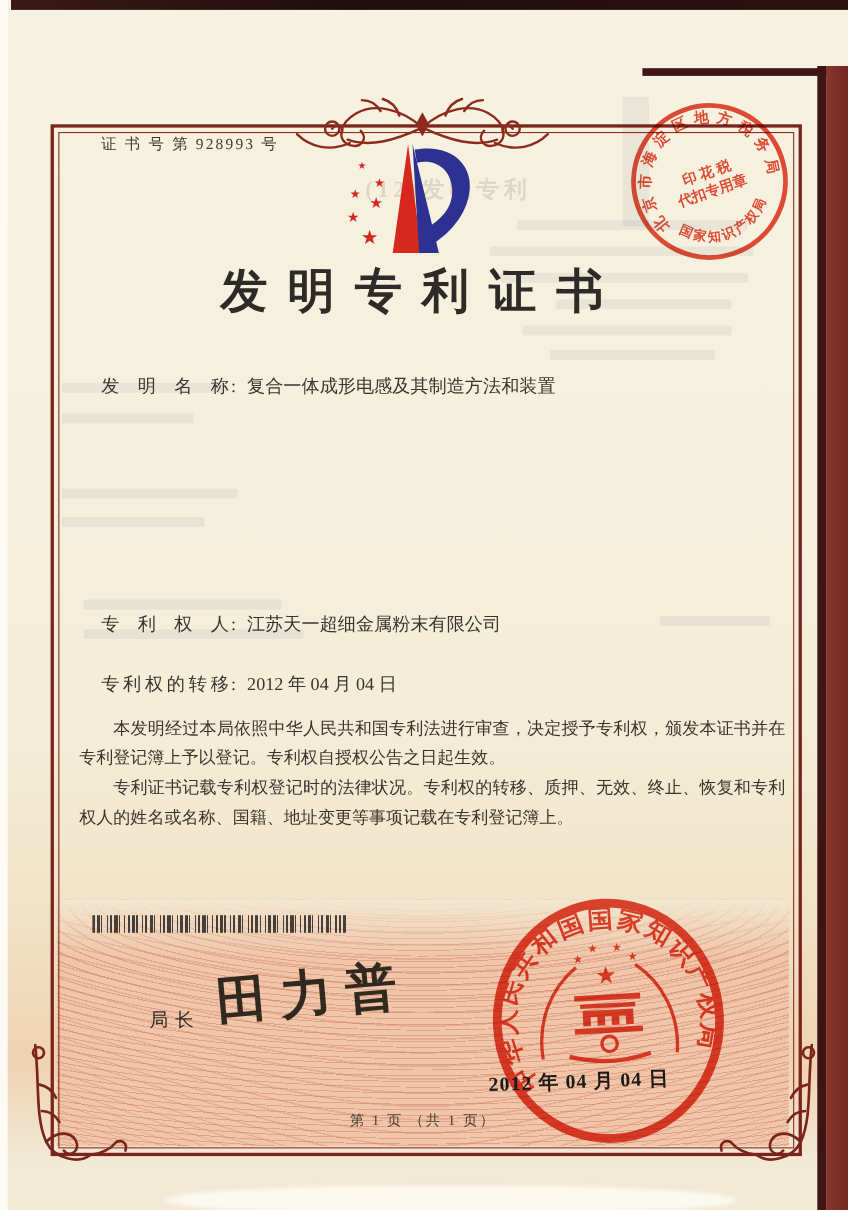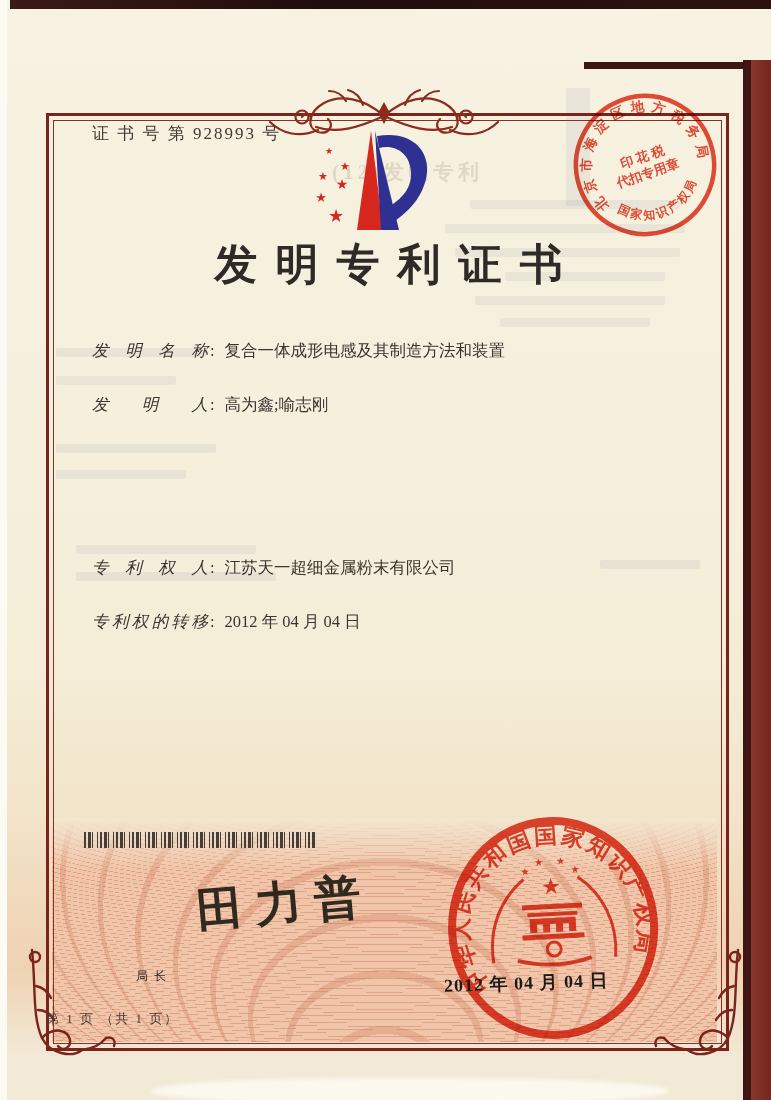--- a/index.html
+++ b/index.html
@@ -36,51 +36,51 @@
   .corner{position:absolute;z-index:4;}
   .corner.bl{left:24px;top:946px;}
   .corner.br{left:650px;top:946px;transform:scaleX(-1);}
 
   
   .ghost-heading{position:absolute;left:332px;top:158px;z-index:1;font-size:21px;font-weight:bold;
     color:#8a7f63;opacity:.22;letter-spacing:4px;filter:blur(.4px);}
   .ghost-bar{position:absolute;background:#76809b;opacity:.10;border-radius:2px;filter:blur(.7px);z-index:1;}
 
   
-  .cert-no{position:absolute;left:92px;top:122px;z-index:5;font-size:17px;letter-spacing:2px;color:#3f3a33;text-align:center;}
+  .cert-no{position:absolute;left:92px;top:122px;z-index:5;font-size:14px;letter-spacing:2px;color:#3f3a33;text-align:center;}
   .logo{position:absolute;left:313px;top:128px;z-index:4;}
-  .title{position:absolute;left:50px;top:236px;width:677px;z-index:5;text-align:center;
+  .title{position:absolute;left:36px;top:236px;width:677px;z-index:5;text-align:center;
     font-size:43px;font-weight:bold;color:#2e2a27;letter-spacing:.42em;text-indent:.42em;margin:0;}
 
   
   .field{position:absolute;left:92px;z-index:5;font-size:16.5px;color:#393430;white-space:nowrap;}
-  .field .lab{display:inline-block;width:116px;text-align:justify;text-align-last:justify;vertical-align:bottom;font-style:italic;}
+  .field .lab{display:inline-block;width:116px;text-align:justify;text-align-last:justify;vertical-align:bottom;}
   .field .colon{margin:0 10px 0 2px;}
 
   
   .body-text{position:absolute;left:72px;top:649px;width:642px;z-index:5;color:#3a332d;
     font-size:15.5px;line-height:27px;text-align:justify;}
   .body-text p{margin:0;text-indent:2em;}
 
   
   .barcode{position:absolute;left:84px;top:832px;width:232px;height:16px;z-index:5;opacity:.85;
     background:repeating-linear-gradient(90deg,#262422 0 2px,rgba(0,0,0,0) 2px 4px,#262422 4px 7px,rgba(0,0,0,0) 7px 8px,#262422 8px 9px,rgba(0,0,0,0) 9px 13px,#262422 13px 14px,rgba(0,0,0,0) 14px 16px);}
 
   
-  .director{position:absolute;left:136px;top:968px;z-index:5;font-size:12px;letter-spacing:6px;color:#2c2825;}
+  .director{position:absolute;left:136px;top:916px;z-index:5;font-size:17px;letter-spacing:6px;color:#2c2825;}
   .signature{position:absolute;left:196px;top:872px;z-index:5;font-size:47px;font-weight:bold;color:#17150f;
     letter-spacing:12px;transform:rotate(-5deg);opacity:.88;}
 
   
   .main-seal{position:absolute;left:438px;top:808px;z-index:5;mix-blend-mode:multiply;opacity:.93;transform:rotate(-3deg);}
   .tax-seal{position:absolute;left:570px;top:90px;z-index:6;mix-blend-mode:multiply;opacity:.9;transform:rotate(-19deg);}
   .issue-date{position:absolute;left:444px;top:971px;z-index:6;font-size:18px;font-weight:bold;
     letter-spacing:1px;color:#1c1a18;transform:rotate(-2deg);}
 
-  .footer{position:absolute;left:46px;top:1010px;width:677px;z-index:5;text-align:left;
+  .footer{position:absolute;left:46px;top:1010px;width:677px;z-index:5;text-align:center;
     font-size:13px;letter-spacing:2px;color:#443d35;}
 </style>
 </head>
 <body>
 
 <div class="photo">
 
   <div class="edge-top"></div>
   <div class="edge-tr-line"></div>
   <div class="edge-right-line"></div>
@@ -171,31 +171,30 @@
     <path d="M58,3 L70,102 L44,102 Z" fill="#d6281e"></path>
     <path d="M62,3 L86,102 L68,102 Z" fill="#2e3192"></path>
     <path d="M64,8 C98,2 116,22 114,44 C112,68 94,86 77,96 L74,80 C89,71 99,60 98,44 C97,26 83,16 66,20 Z" fill="#2e3192"></path>
   </svg>
 
   <h1 class="title">发明专利证书</h1>
 
   <div class="field" style="top:340px">
     <span class="lab">发明名称</span><span class="colon">:</span><span>复合一体成形电感及其制造方法和装置</span>
   </div>
-  <div class="field" style="top:394px">
-    <span class="lab">发明人</span><span class="colon">:</span><span>高为鑫;喻志刚</span>
-  </div>
   <div class="field" style="top:557px">
     <span class="lab">专利权人</span><span class="colon">:</span><span>江苏天一超细金属粉末有限公司</span>
   </div>
   <div class="field" style="top:611px">
     <span class="lab">专利权的转移</span><span class="colon">:</span><span>2012 年 04 月 04 日</span>
   </div>
 
   <div class="body-text">
+    <p>本发明经过本局依照中华人民共和国专利法进行审查，决定授予专利权，颁发本证书并在专利登记簿上予以登记。专利权自授权公告之日起生效。</p>
+    <p>专利证书记载专利权登记时的法律状况。专利权的转移、质押、无效、终止、恢复和专利权人的姓名或名称、国籍、地址变更等事项记载在专利登记簿上。</p>
   </div>
 
   <div class="barcode"></div>
 
   <div class="director">局长</div>
   <div class="signature">田力普</div>
 
   <svg class="main-seal" width="230" height="236" viewBox="0 0 230 236">
     <defs>
       <path id="mainArc" d="M49.9,174.6 A85,85 0 1 1 180.1,174.6"></path>

